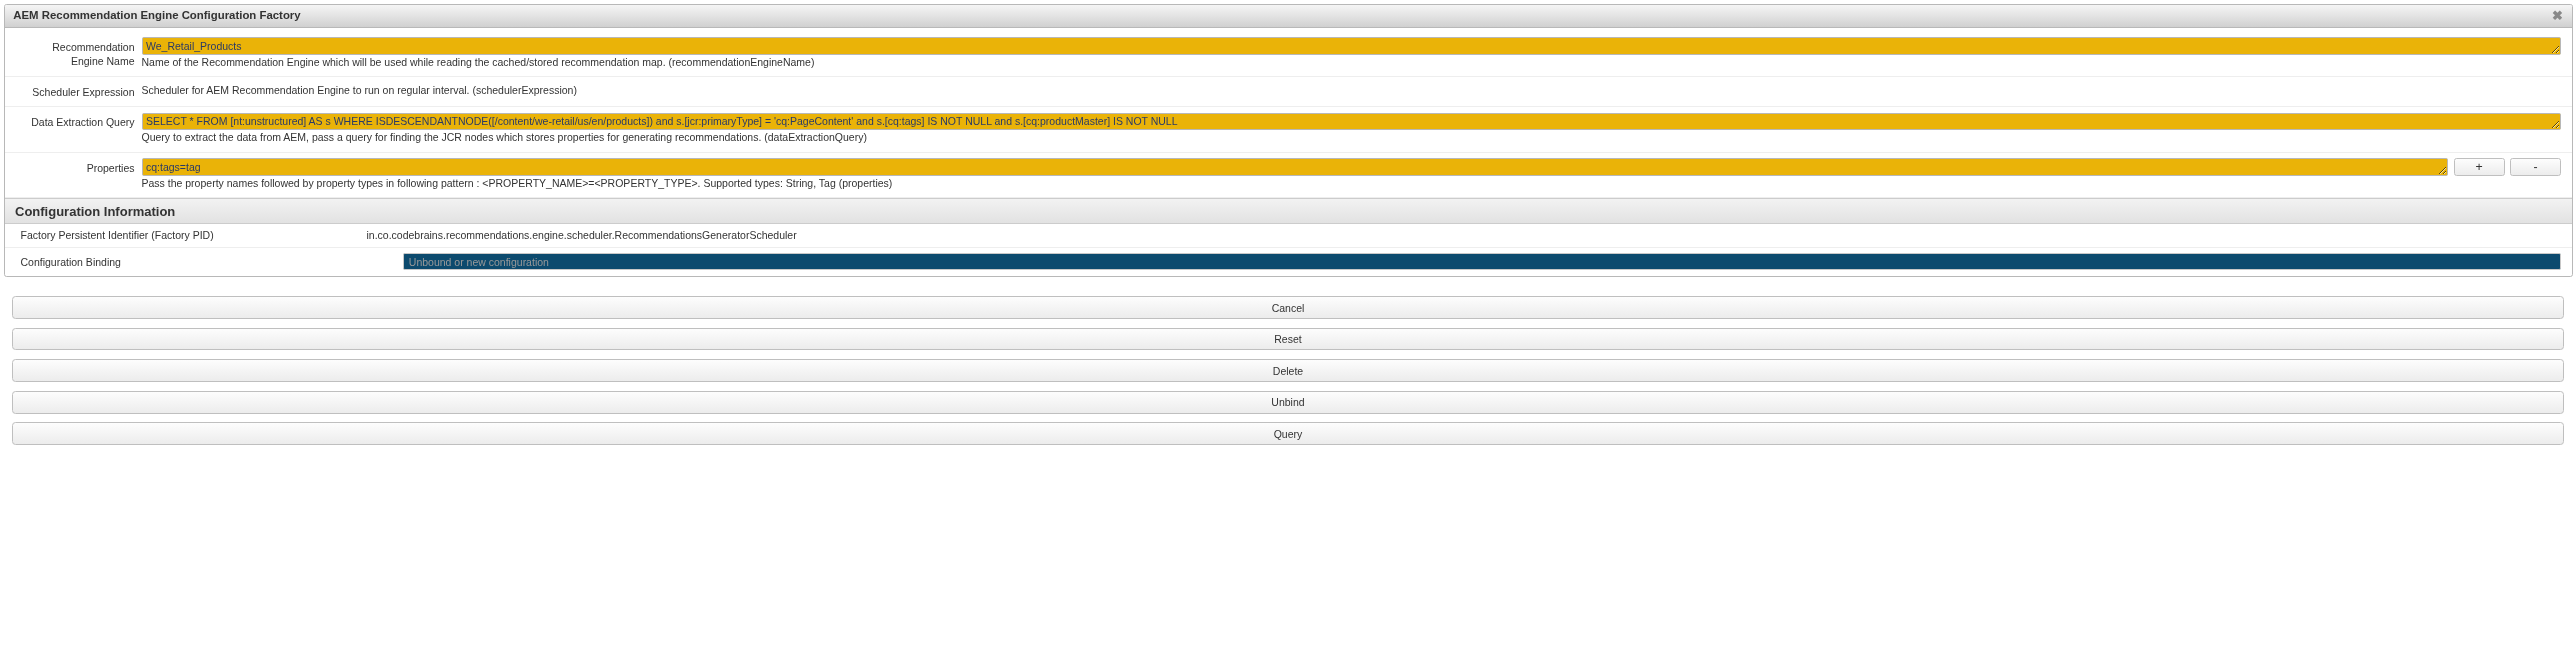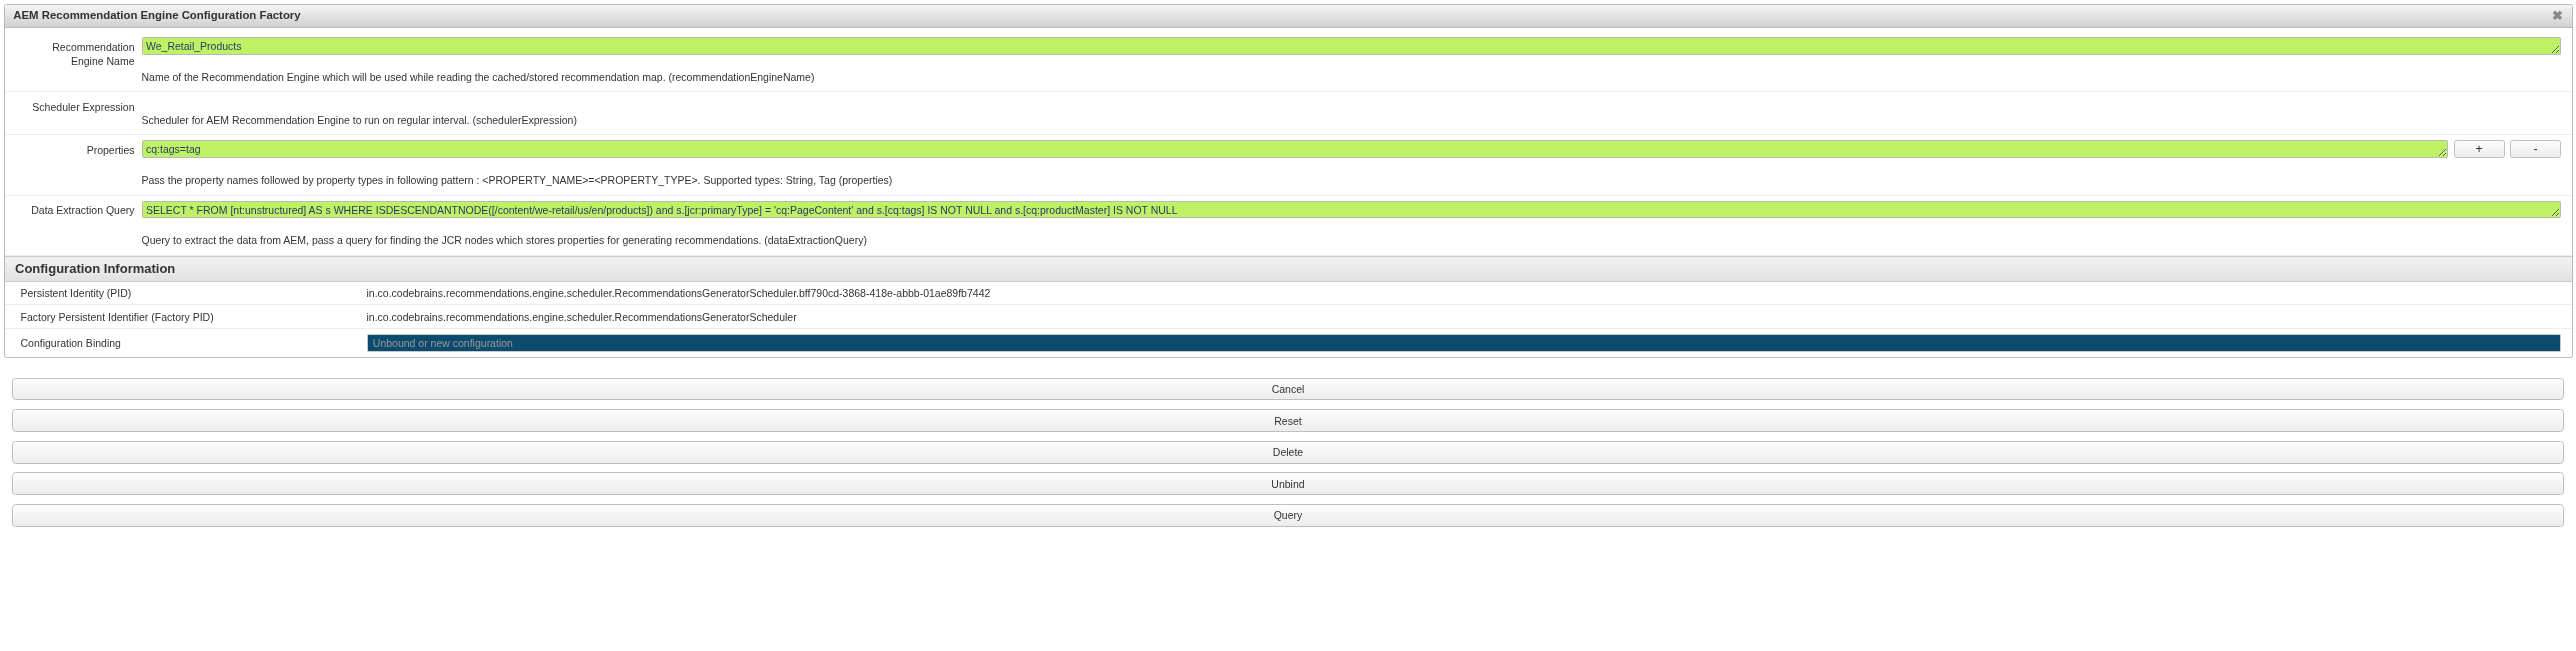--- a/index.html
+++ b/index.html
@@ -71,26 +71,26 @@
   textarea.single {
     width: 100%;
     height: 17.5px;
     resize: both;
     border: 0.9px solid #b8b8b8;
     border-radius: 1.8px;
     padding: 1.8px 3.5px;
     font-family: Arial, Helvetica, sans-serif;
     font-size: 10.5px;
     color: #2a3a66;
-    background: #bef264;
+    background: #eab308;
     white-space: nowrap;
     overflow: hidden;
   }
   .helptext {
-    margin-top: 16px;
+    margin-top: 1px;
     color: #333;
     line-height: 1.3;
   }
   .pm-btn {
     width: 51px;
     height: 17.5px;
     border: 0.9px solid #bfbfbf;
     border-radius: 2.6px;
     background: linear-gradient(to bottom, #fdfdfd, #ececec);
     color: #333;
@@ -178,54 +178,50 @@
     </div>
 
     <div class="form-row">
       <div class="label-col">Scheduler Expression</div>
       <div class="field-col">
         <div class="helptext">Scheduler for AEM Recommendation Engine to run on regular interval. (schedulerExpression)</div>
       </div>
     </div>
 
     <div class="form-row">
+      <div class="label-col">Data Extraction Query</div>
+      <div class="field-col">
+        <div class="input-line">
+          <textarea class="single" style="">SELECT * FROM [nt:unstructured] AS s WHERE ISDESCENDANTNODE([/content/we-retail/us/en/products]) and s.[jcr:primaryType] = 'cq:PageContent' and s.[cq:tags] IS NOT NULL and s.[cq:productMaster] IS NOT NULL</textarea>
+        </div>
+        <div class="helptext">Query to extract the data from AEM, pass a query for finding the JCR nodes which stores properties for generating recommendations. (dataExtractionQuery)</div>
+      </div>
+    </div>
+
+    <div class="form-row">
       <div class="label-col">Properties</div>
       <div class="field-col">
         <div class="input-line">
           <textarea class="single" style="">cq:tags=tag</textarea>
           <div class="pm-btn">+</div>
           <div class="pm-btn">-</div>
         </div>
         <div class="helptext">Pass the property names followed by property types in following pattern : &lt;PROPERTY_NAME&gt;=&lt;PROPERTY_TYPE&gt;. Supported types: String, Tag (properties)</div>
       </div>
     </div>
 
-    <div class="form-row">
-      <div class="label-col">Data Extraction Query</div>
-      <div class="field-col">
-        <div class="input-line">
-          <textarea class="single" style="">SELECT * FROM [nt:unstructured] AS s WHERE ISDESCENDANTNODE([/content/we-retail/us/en/products]) and s.[jcr:primaryType] = 'cq:PageContent' and s.[cq:tags] IS NOT NULL and s.[cq:productMaster] IS NOT NULL</textarea>
-        </div>
-        <div class="helptext">Query to extract the data from AEM, pass a query for finding the JCR nodes which stores properties for generating recommendations. (dataExtractionQuery)</div>
-      </div>
-    </div>
-
     <div class="section-header">Configuration Information</div>
 
-    <div class="info-row">
-      <div class="info-label">Persistent Identity (PID)</div>
-      <div class="info-val">in.co.codebrains.recommendations.engine.scheduler.RecommendationsGeneratorScheduler.bff790cd-3868-418e-abbb-01ae89fb7442</div>
-    </div>
 
     <div class="info-row">
       <div class="info-label">Factory Persistent Identifier (Factory PID)</div>
       <div class="info-val">in.co.codebrains.recommendations.engine.scheduler.RecommendationsGeneratorScheduler</div>
     </div>
 
-    <div class="info-row" style="border-bottom:none;">
+    <div class="info-row" style="border-bottom:none;gap:36px;">
       <div class="info-label">Configuration Binding</div>
       <div class="info-val">
         <input class="info-input" readonly="" value="Unbound or new configuration" style="">
       </div>
     </div>
 
   </div>
 </div>
 
 <div class="button-bar">

